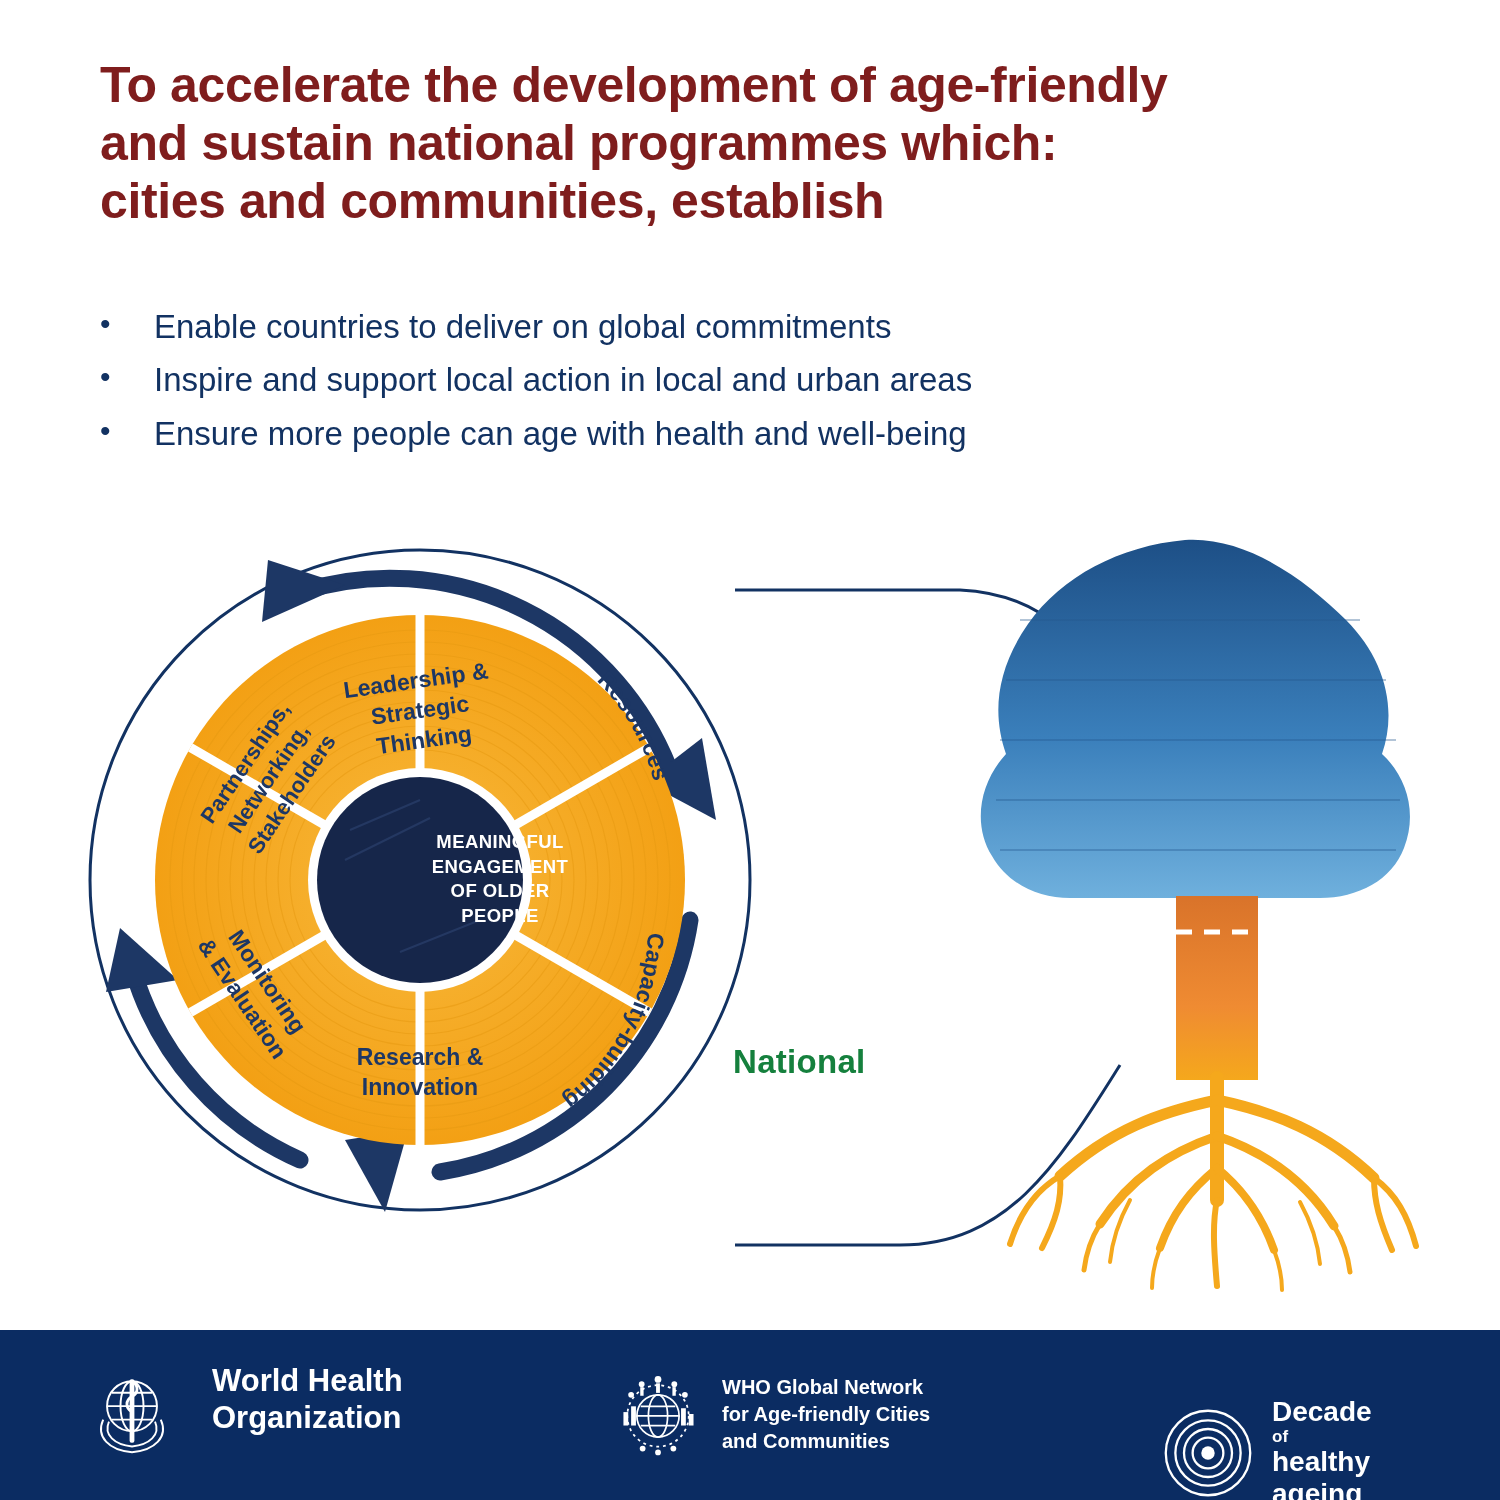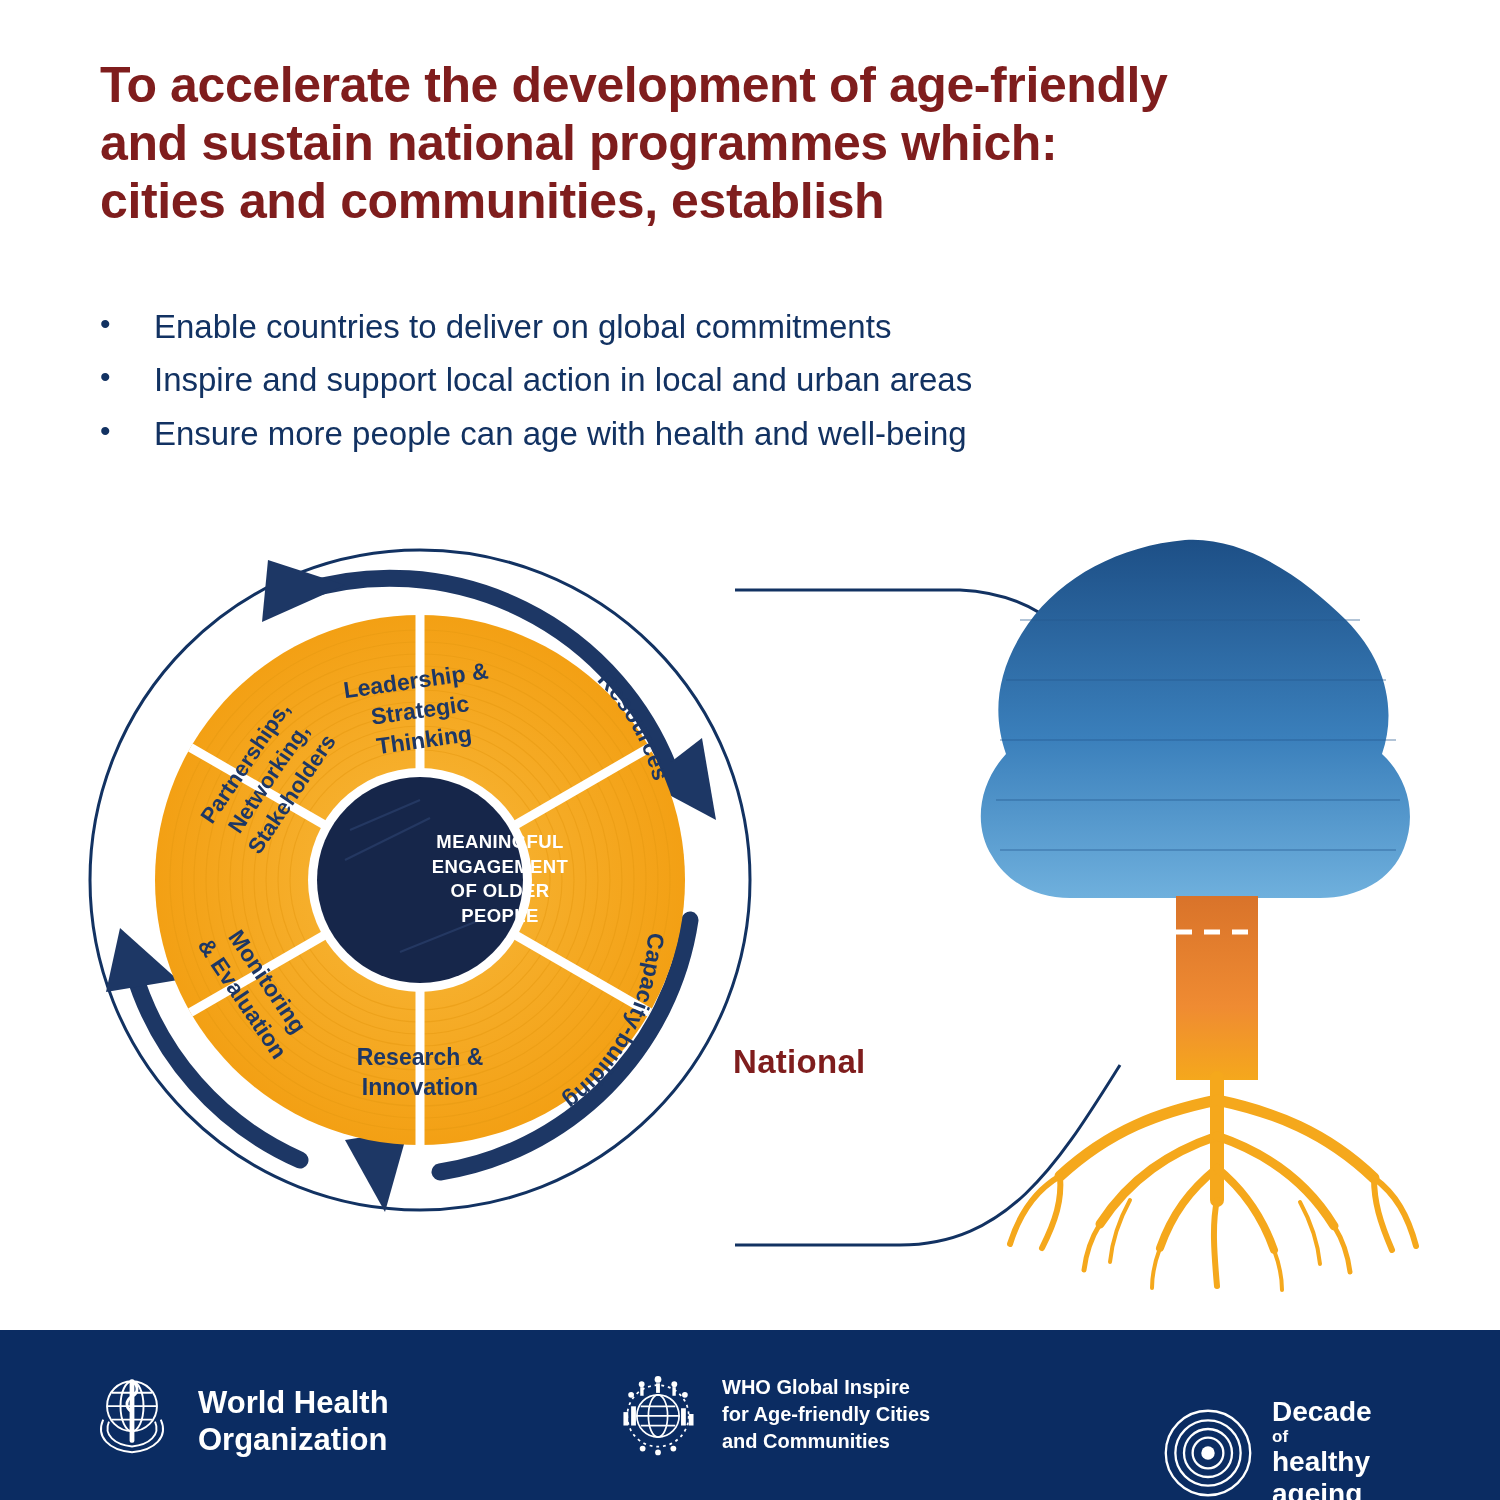--- a/index.html
+++ b/index.html
@@ -64,21 +64,21 @@
     height: 830px;
   }
   .diagram svg { display: block; }
 
   .label-national {
     position: absolute;
     left: 733px;
     top: 543px;
     font-size: 33px;
     font-weight: bold;
-    color: #7f1d1d;
+    color: #15803d;
     letter-spacing: 0.3px;
   }
 
   
   .wheel-wrap {
     position: absolute;
     left: 95px;
     top: 530px;
     width: 700px;
     height: 710px;
@@ -108,21 +108,22 @@
   .footer-inner {
     position: relative;
     width: 100%;
     height: 100%;
   }
   .who-logo {
     position: absolute;
     left: 84px;
     top: 32px;
     display: flex;
-    align-items: flex-end;
+    align-items: flex-start;
+    gap: 14px;
   }
   .who-logo .who-text {
     margin-left: 18px;
     color: #ffffff;
     font-size: 31px;
     font-weight: bold;
     line-height: 1.2;
   }
   .gn-logo {
     position: absolute;
@@ -399,21 +400,21 @@
           <circle cx="78" cy="30" r="3"></circle>
           <circle cx="50" cy="90" r="3"></circle>
           <circle cx="34" cy="86" r="3"></circle>
           <circle cx="66" cy="86" r="3"></circle>
           <rect x="48" y="18" width="4" height="10"></rect>
           <rect x="31.5" y="22" width="3.5" height="9"></rect>
           <rect x="65" y="22" width="3.5" height="9"></rect>
         </g>
       </svg>
       <div class="gn-text">
-        <div>WHO Global Inspire</div>
+        <div>WHO Global Network</div>
         <div>for Age-friendly Cities</div>
         <div>and Communities</div>
       </div>
     </div>
 
     <div class="dec-logo">
       <svg width="96" height="96" viewBox="0 0 100 100">
         <g fill="none" stroke="#ffffff" stroke-width="2.4">
           <circle cx="50" cy="50" r="44"></circle>
           <circle cx="50" cy="50" r="34"></circle>

